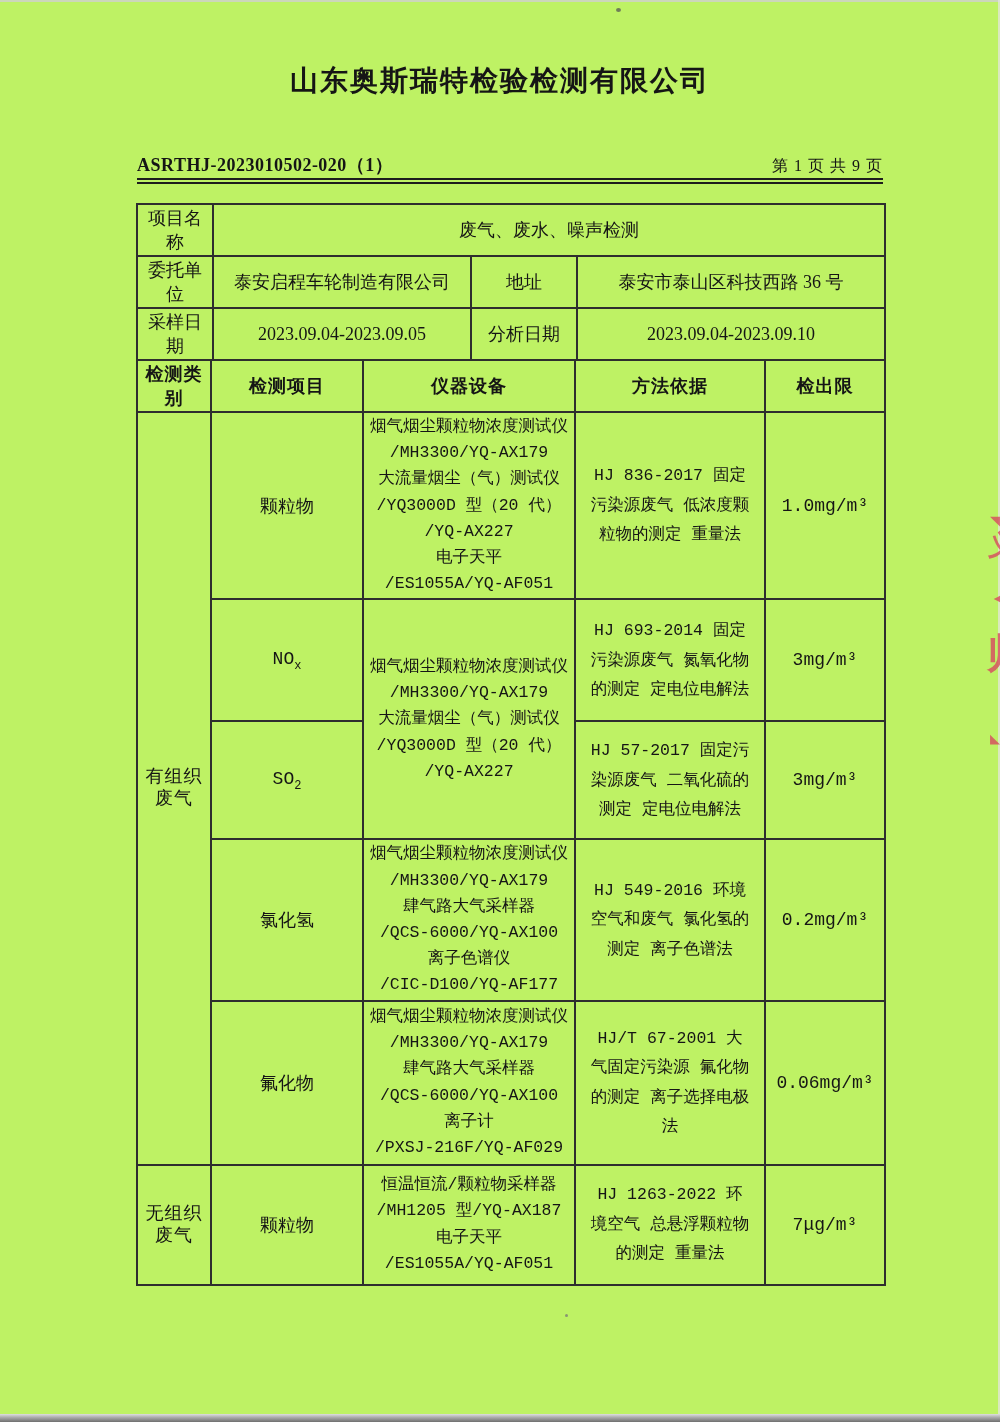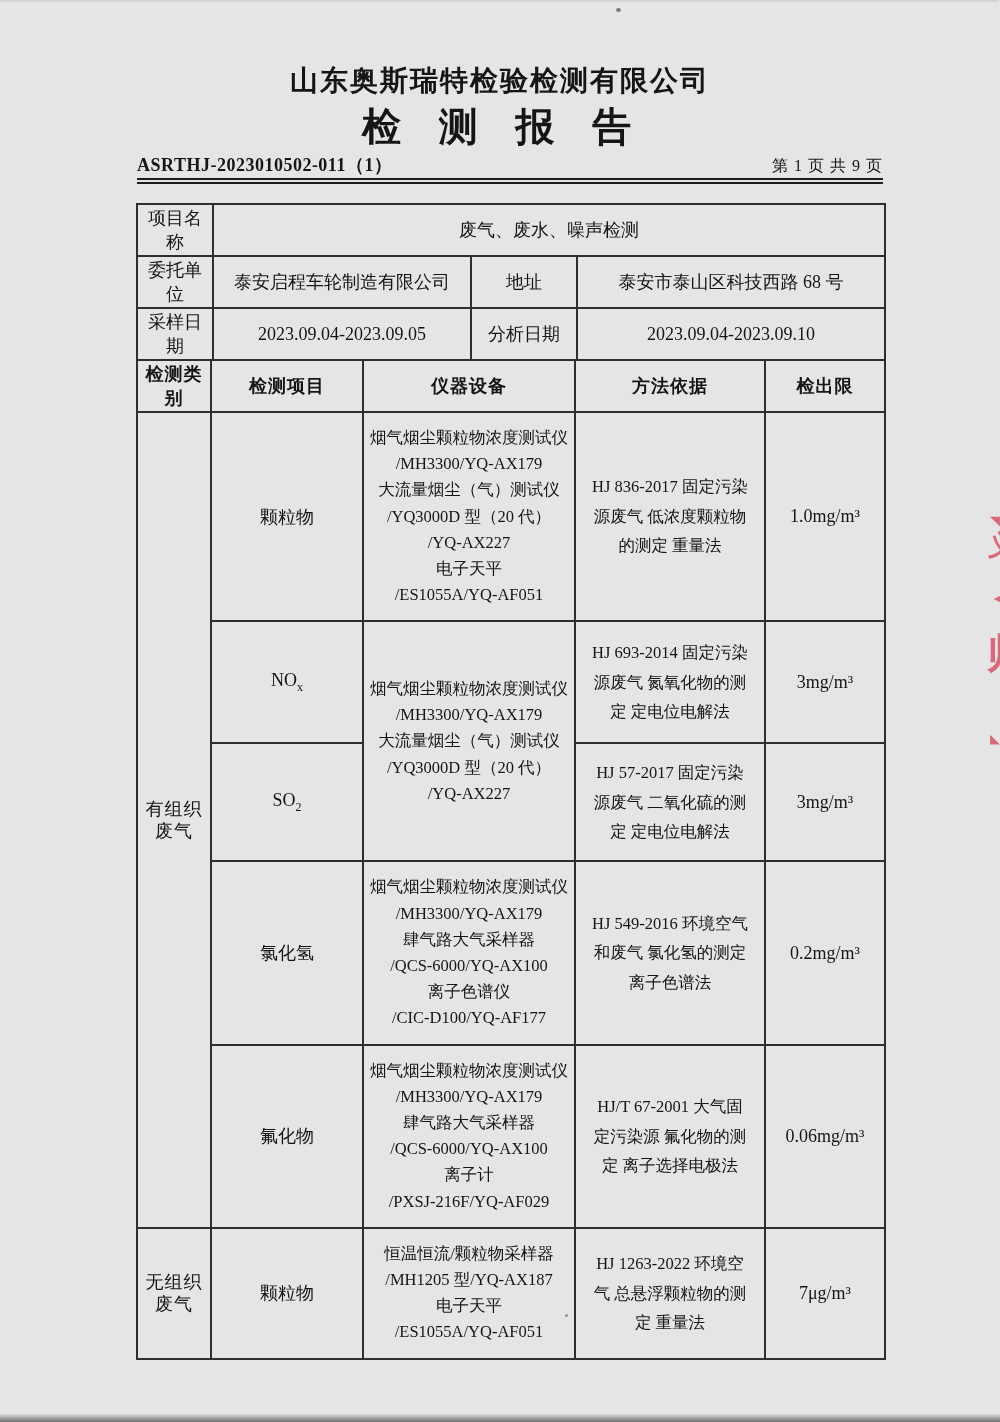--- a/index.html
+++ b/index.html
@@ -1,18 +1,18 @@
 <!DOCTYPE html>
 <html><head>
 <meta charset="utf-8">
 <style>
   html,body { margin:0; padding:0; background:#ffffff; }
   .page {
     position:relative; width:1000px; height:1422px;
-    background:#e5e5e5; overflow:hidden;
+    background:#bef264; overflow:hidden;
     font-family:"Liberation Serif","DejaVu Serif",serif;
     color:#151515;
   }
   
   .scan-edge-top { position:absolute; top:0; left:0; width:100%; height:2px; background:#cfcfcf; opacity:.8; }
   .scan-edge-right { position:absolute; top:0; right:0; width:2px; height:100%; background:#e6e6e6; opacity:.7; }
   .scan-edge-bottom { position:absolute; bottom:0; left:0; width:100%; height:8px;
     background:linear-gradient(to bottom,#dedede 0%,#a8a8a8 45%,#6f6f6f 100%); }
   .speck { position:absolute; background:#777; border-radius:50%; opacity:.75; }
   .speck-a { left:616px; top:8px; width:5px; height:4px; background:#555; }
@@ -30,27 +30,27 @@
   .double-rule { position:absolute; top:178px; left:137px; width:746px;
     border-top:2.5px solid #1d1d1d; }
   .double-rule > div { margin-top:2px; border-top:2px solid #1d1d1d; }
 
   
   .tables { position:absolute; top:203px; left:136px; width:592px; }
   table { border-collapse:collapse; table-layout:fixed; width:748px; }
   td,th { border:2px solid #2e2e2e; text-align:center; vertical-align:middle;
     padding:1px 4px; font-weight:normal; overflow:hidden; }
   .info td, .info th { font-size:18px; }
-  .detect { margin-top:-2px; }
+  .detect { margin-top:-2px;font-family:Liberation Mono, monospace; }
   .detect th { font-weight:bold; font-size:18px; letter-spacing:1px; }
   .multiline { white-space:pre-line; }
   .cat { font-size:18px; line-height:22px; letter-spacing:1px; }
   .item { font-size:18px;margin-top:36px; }
   .item sub { font-size:12px; }
-  .instr { font-size:16.5px; line-height:26.2px; padding:12px 2px; }
+  .instr { font-size:16.5px; line-height:26.2px; padding:1px 2px; }
   .method { font-size:16.5px; line-height:29.5px; padding:1px 14px; }
   .limit { font-size:18px; }
 
   
   .stamp-frag { position:absolute; color:#d84a60; opacity:.8; filter:blur(.4px);
     font-weight:bold; line-height:1; }
   .frag-1 { left:990px; top:514px; font-size:13px; }
   .frag-2 { left:988px; top:532px; font-size:27px; }
   .frag-3 { left:991px; top:592px; font-size:14px; }
   .frag-4 { left:987px; top:632px; font-size:42px; }
@@ -58,24 +58,23 @@
 </style>
 </head>
 <body>
 
 <div class="page">
 
   <div class="scan-edge-top"></div>
   <div class="scan-edge-right"></div>
 
   <div class="company">山东奥斯瑞特检验检测有限公司</div>
-  <div class="doc-title">检 测 报 告</div>
 
   <div class="report-line">
-    <span class="report-no">ASRTHJ-2023010502-011（1）</span>
+    <span class="report-no">ASRTHJ-2023010502-020（1）</span>
     <span class="page-info">第 1 页 共 9 页</span>
   </div>
   <div class="double-rule">
       <div></div>
     </div>
 
   <div class="tables">
 
     <table class="info">
       <colgroup>
@@ -86,21 +85,21 @@
         </colgroup>
       <tbody>
           <tr style="height:41px">
         <th>项目名称</th>
         <td colspan="3">废气、废水、噪声检测</td>
       </tr>
       <tr style="height:41px">
         <th>委托单位</th>
         <td>泰安启程车轮制造有限公司</td>
         <th>地址</th>
-        <td>泰安市泰山区科技西路 68 号</td>
+        <td>泰安市泰山区科技西路 36 号</td>
       </tr>
       <tr style="height:40px">
         <th>采样日期</th>
         <td>2023.09.04-2023.09.05</td>
         <th>分析日期</th>
         <td>2023.09.04-2023.09.10</td>
       </tr>
     </tbody>
       </table>
 

